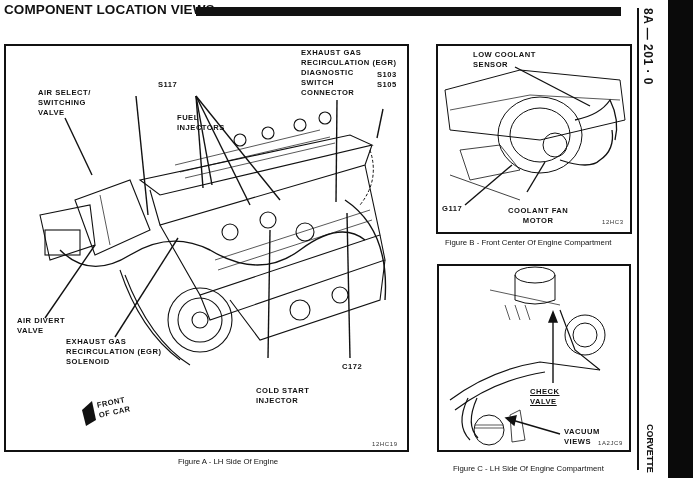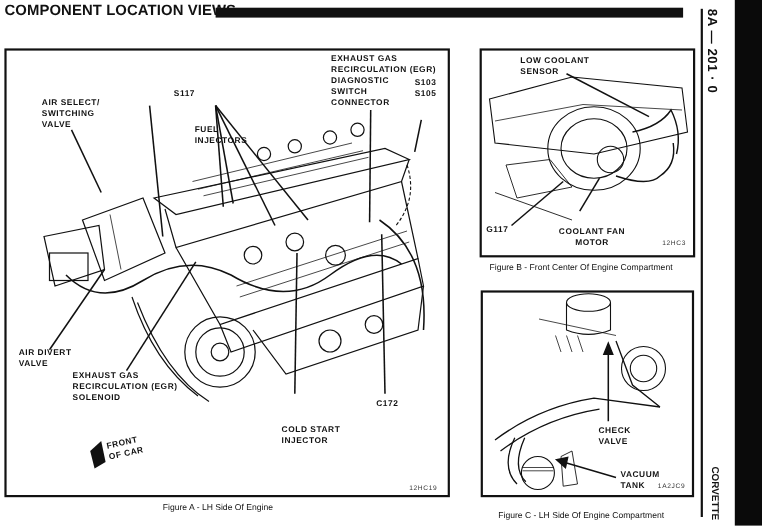--- a/index.html
+++ b/index.html
@@ -108,21 +108,21 @@
 VALVE</div>
 <div class="abs lbl" style="left:66px; top:337px;">EXHAUST GAS
 RECIRCULATION (EGR)
 SOLENOID</div>
 <div class="abs lbl" style="left:256px; top:362px;margin-top:24px;">COLD START
 INJECTOR</div>
 <div class="abs lbl" style="left:342px; top:362px;">C172</div>
 <div class="abs lbl" style="left:96px; top:401px; transform:rotate(-12deg); transform-origin:left top;">FRONT
 OF CAR</div>
 <div class="abs code" style="left:372px; top:441px;">12HC19</div>
-<div class="abs caption" style="left:148px; top:457px;">Figure A - LH Side Of Engine</div>
+<div class="abs caption" style="left:178px; top:457px;">Figure A - LH Side Of Engine</div>
 
 <div class="abs box" style="left:436px; top:44px; width:196px; height:190px;"></div>
 <svg width="693" height="478">
   <g stroke="#111" fill="none" stroke-width="1">
     <path d="M445 90 L520 70 L620 80 L625 120 L540 140 L450 130 Z"></path>
     <path d="M450 110 L530 95 L620 100" stroke-width="0.7"></path>
     <ellipse cx="540" cy="135" rx="42" ry="38"></ellipse>
     <ellipse cx="540" cy="135" rx="30" ry="27"></ellipse>
     <circle cx="555" cy="145" r="12"></circle>
     <path d="M575 120 Q600 115 610 100 Q620 120 615 140" stroke-width="1.3"></path>
@@ -162,18 +162,18 @@
     <path d="M475 425 L503 425 M475 428 L503 428" stroke-width="0.7"></path>
     <path d="M510 415 L520 410 L525 440 L512 442 Z" stroke-width="0.8"></path>
   </g>
   <g stroke="#111" stroke-width="1.4" fill="#111">
     <line x1="553" y1="383" x2="553" y2="318"></line>
     <polygon points="553,312 549,322 557,322"></polygon>
     <line x1="560" y1="434" x2="512" y2="420"></line>
     <polygon points="506,418 516,416 514,425"></polygon>
   </g>
 </svg>
-<div class="abs lbl" style="left:544px; top:387px;">CHECK
+<div class="abs lbl" style="left:530px; top:387px;text-decoration:underline;">CHECK
 VALVE</div>
 <div class="abs lbl" style="left:564px; top:427px;">VACUUM
-TANK</div>
+VIEWS</div>
 <div class="abs code" style="left:598px; top:440px;">1A2JC9</div>
 <div class="abs caption" style="left:453px; top:464px;">Figure C - LH Side Of Engine Compartment</div>
 
 </body></html>

